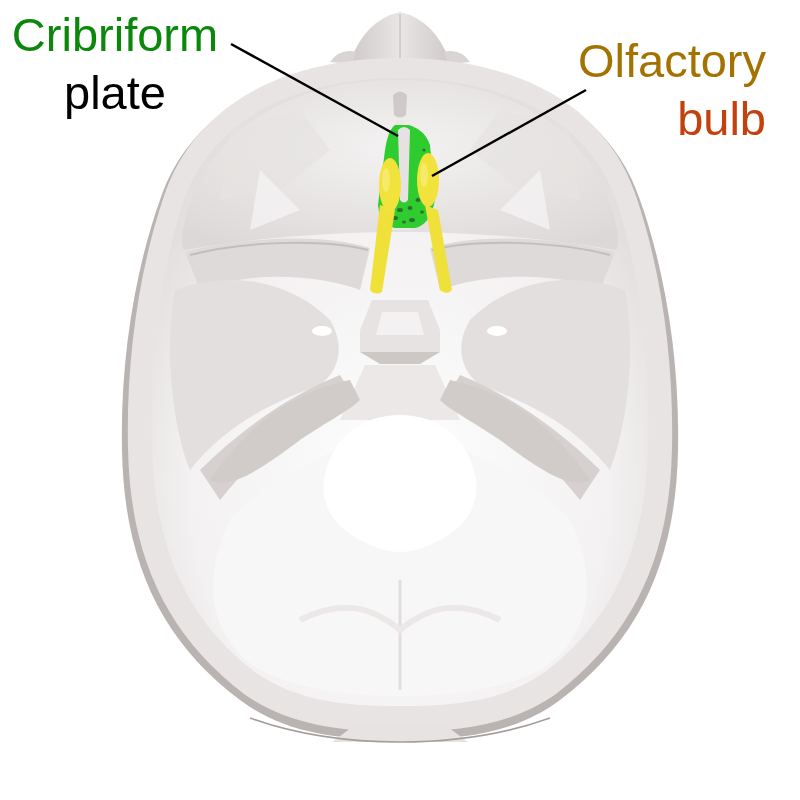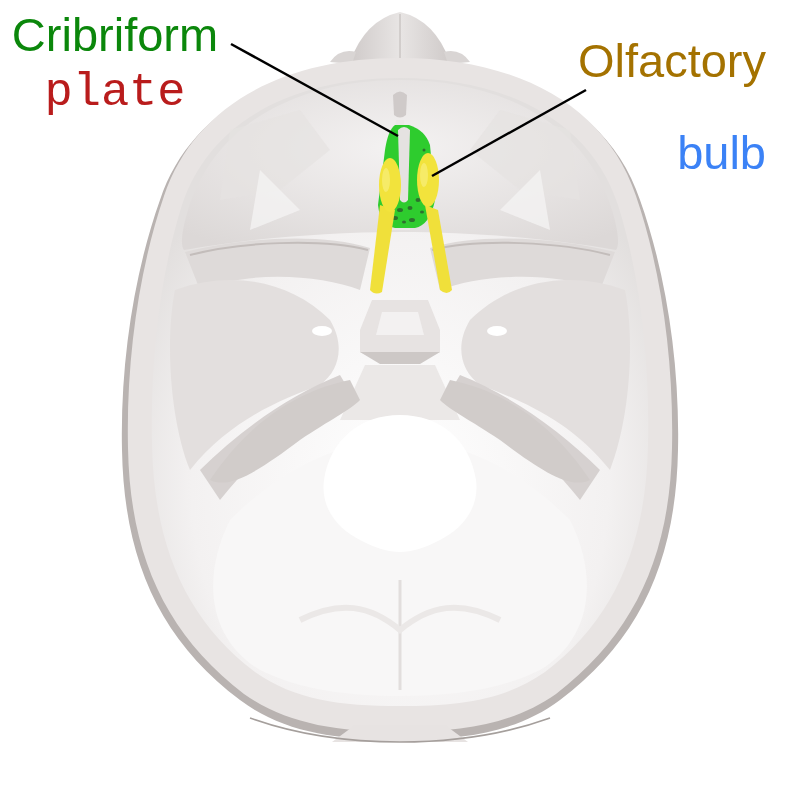--- a/index.html
+++ b/index.html
@@ -159,20 +159,20 @@
       <ellipse cx="386" cy="180" rx="4" ry="12" fill="#f8ee7a" opacity="0.7"></ellipse>
       <ellipse cx="424" cy="175" rx="4" ry="12" fill="#f8ee7a" opacity="0.7"></ellipse>
     </g>
 
     <line x1="231" y1="44" x2="398" y2="136" stroke="#000000" stroke-width="2.5"></line>
     <line x1="586" y1="90" x2="432" y2="176" stroke="#000000" stroke-width="2.5"></line>
   </svg>
 
   <div class="label" id="label-cribriform">
     <div style="color:#0b870b;">Cribriform</div>
-    <div style="color:#b91c1c;font-family:Liberation Mono, monospace;">plate</div>
+    <div style="color:#000000;">plate</div>
   </div>
 
   <div class="label" id="label-olfactory">
     <div style="color:#a47200;">Olfactory</div>
-    <div style="color:#3b82f6;margin-top:34px;">bulb</div>
+    <div style="color:#c2410c;">bulb</div>
   </div>
 </div>
 
 </body></html>

